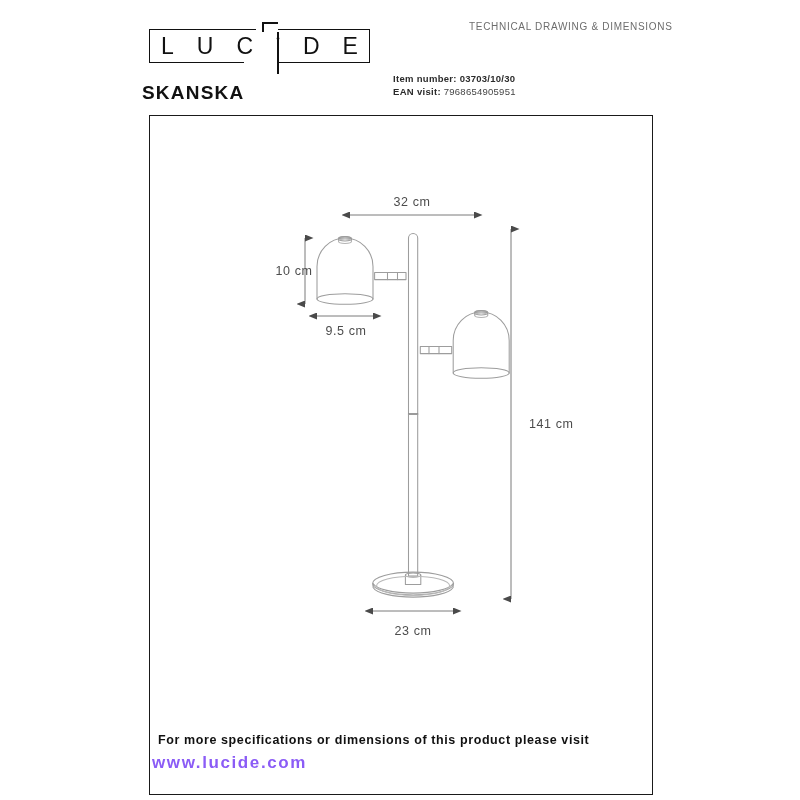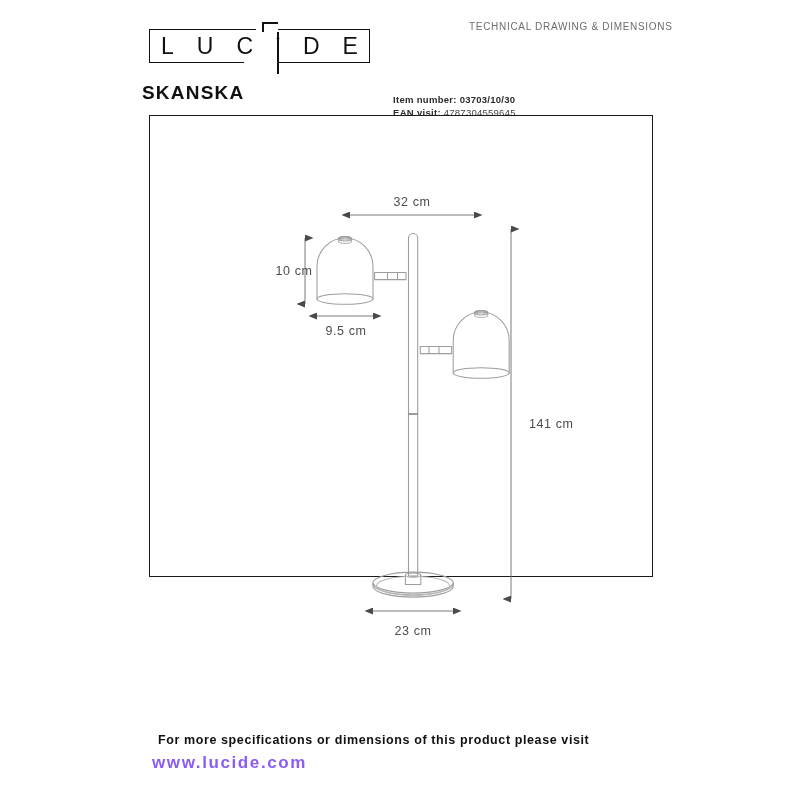--- a/index.html
+++ b/index.html
@@ -121,37 +121,37 @@
     top: 21px;
     font-size: 10px;
     letter-spacing: 0.7px;
     color: #6d6d6d;
     white-space: nowrap;
   }
 
   #item-meta {
     position: absolute;
     left: 393px;
-    top: 93px;
+    top: 72px;
     font-size: 9.5px;
     color: #2b2b2b;
     line-height: 13px;
     letter-spacing: 0.25px;
   }
   #item-meta .ml { font-weight: bold; letter-spacing: 0.3px; }
   #item-meta .mv-bold { font-weight: bold; }
   #item-meta .mv { font-weight: normal; color: #444; }
 
   
   #frame {
     position: absolute;
     left: 149px;
     top: 115px;
     width: 504px;
-    height: 462px;
+    height: 680px;
     border: 1.4px solid #1a1a1a;
     box-sizing: border-box;
     background: #ffffff;
     padding-left: 29px;
   }
   #drawing-svg {
     position: absolute;
     left: 0; top: 0;
   }
 
@@ -207,21 +207,21 @@
 
   <div id="header-caption">TECHNICAL DRAWING &amp; DIMENSIONS</div>
 
   <div id="item-meta">
     <div>
       <span class="ml">Item number:</span>
       <span class="mv-bold">03703/10/30</span>
     </div>
     <div>
       <span class="ml">EAN visit:</span>
-      <span class="mv">4787304559645</span>
+      <span class="mv">7968654905951</span>
     </div>
   </div>
 </div>
 
 <div id="frame">
   <svg id="drawing-svg" width="502" height="603" viewBox="0 0 502 603">
 
     <defs>
       <marker id="arrL" markerWidth="9" markerHeight="7" refX="8.5" refY="3.5" orient="auto" markerUnits="userSpaceOnUse">
         <path d="M8.5,0 L8.5,7 L0,3.5 z" fill="#4a4a4a"></path>

